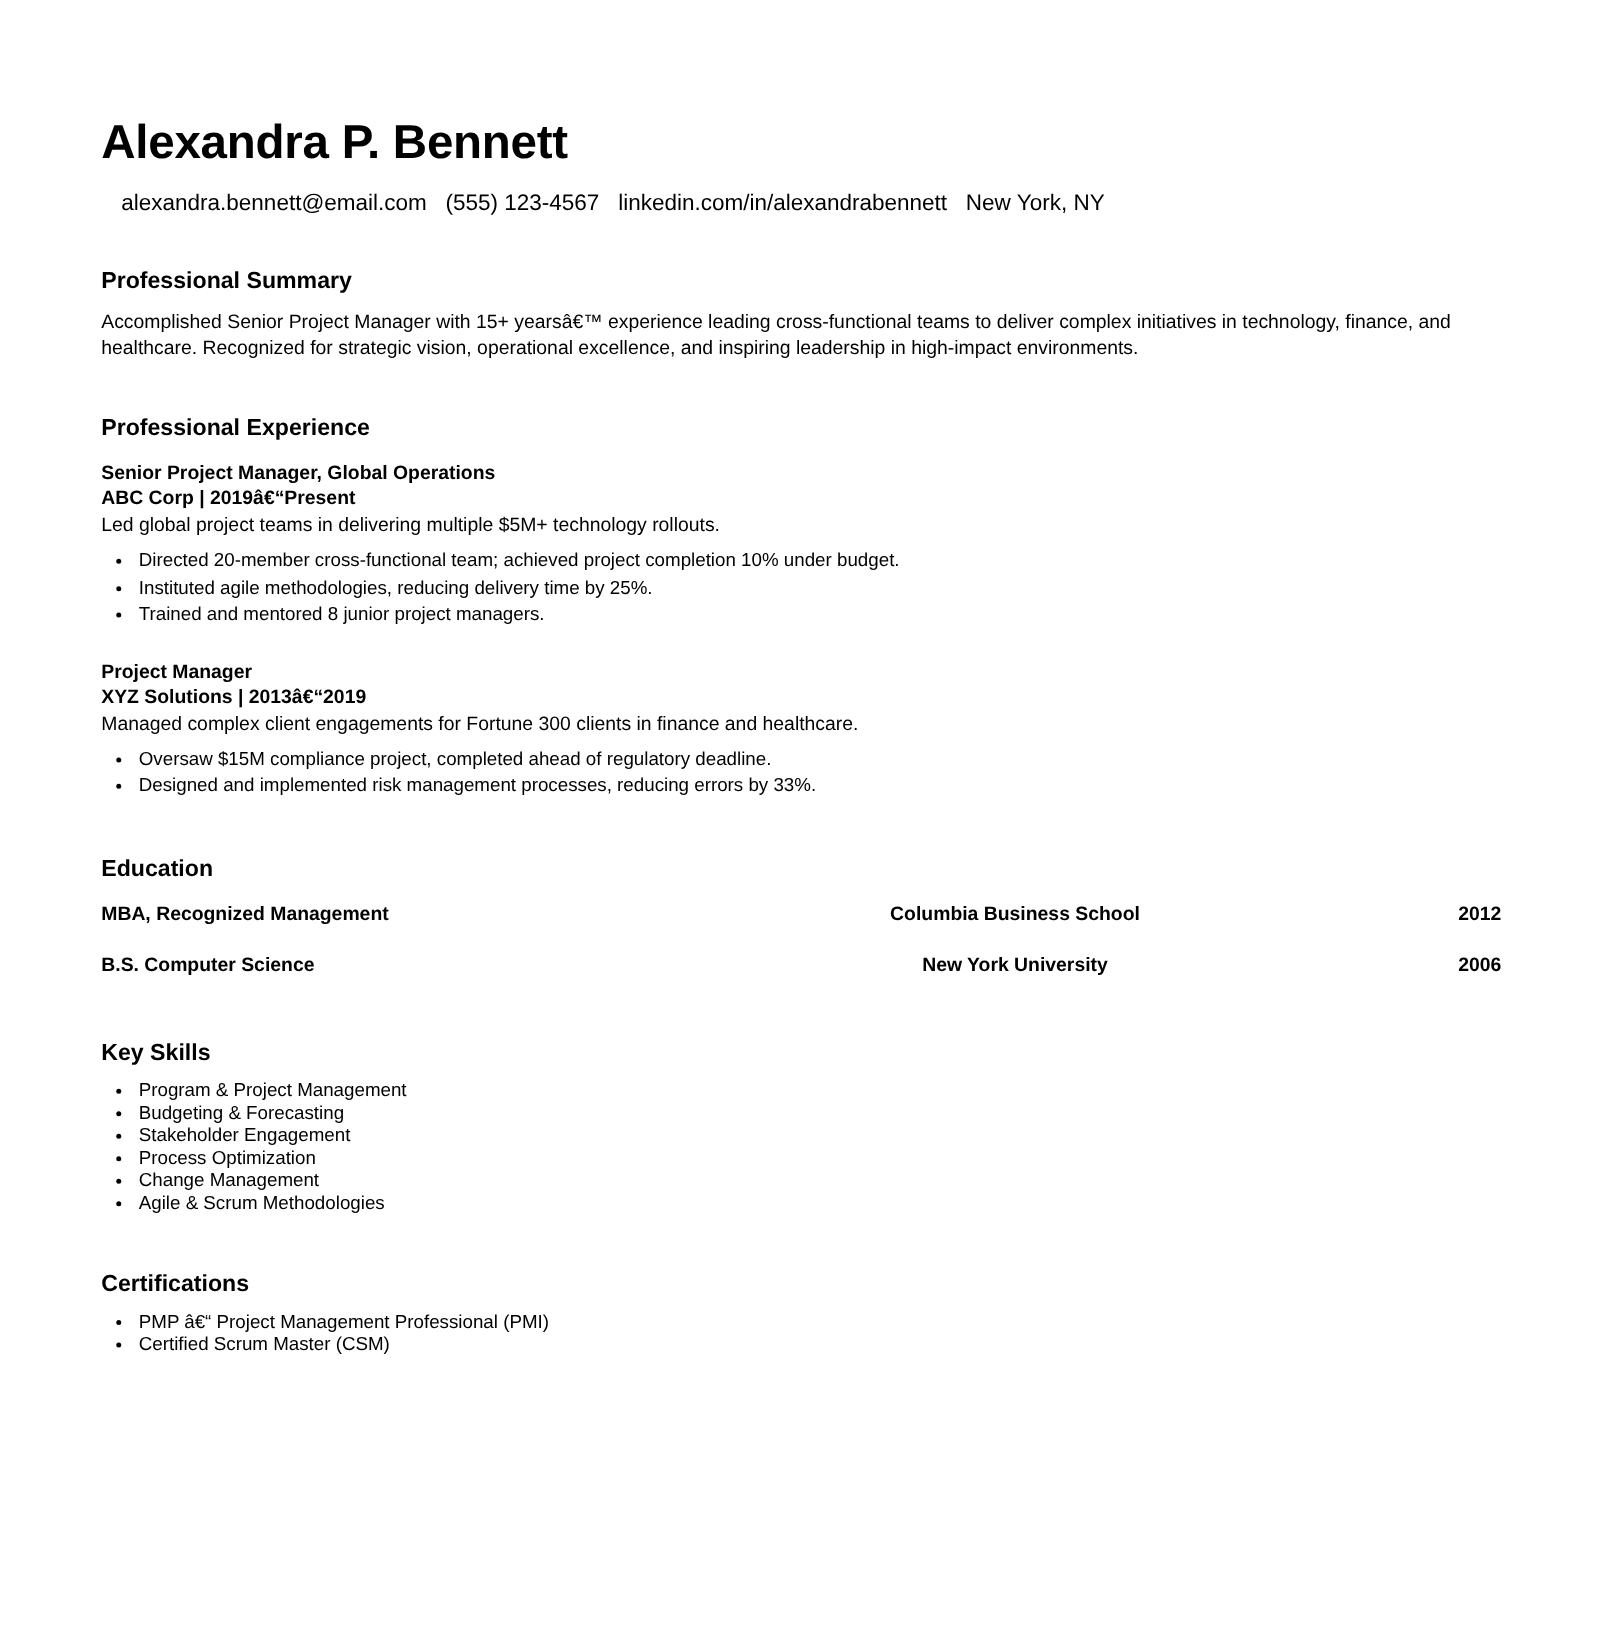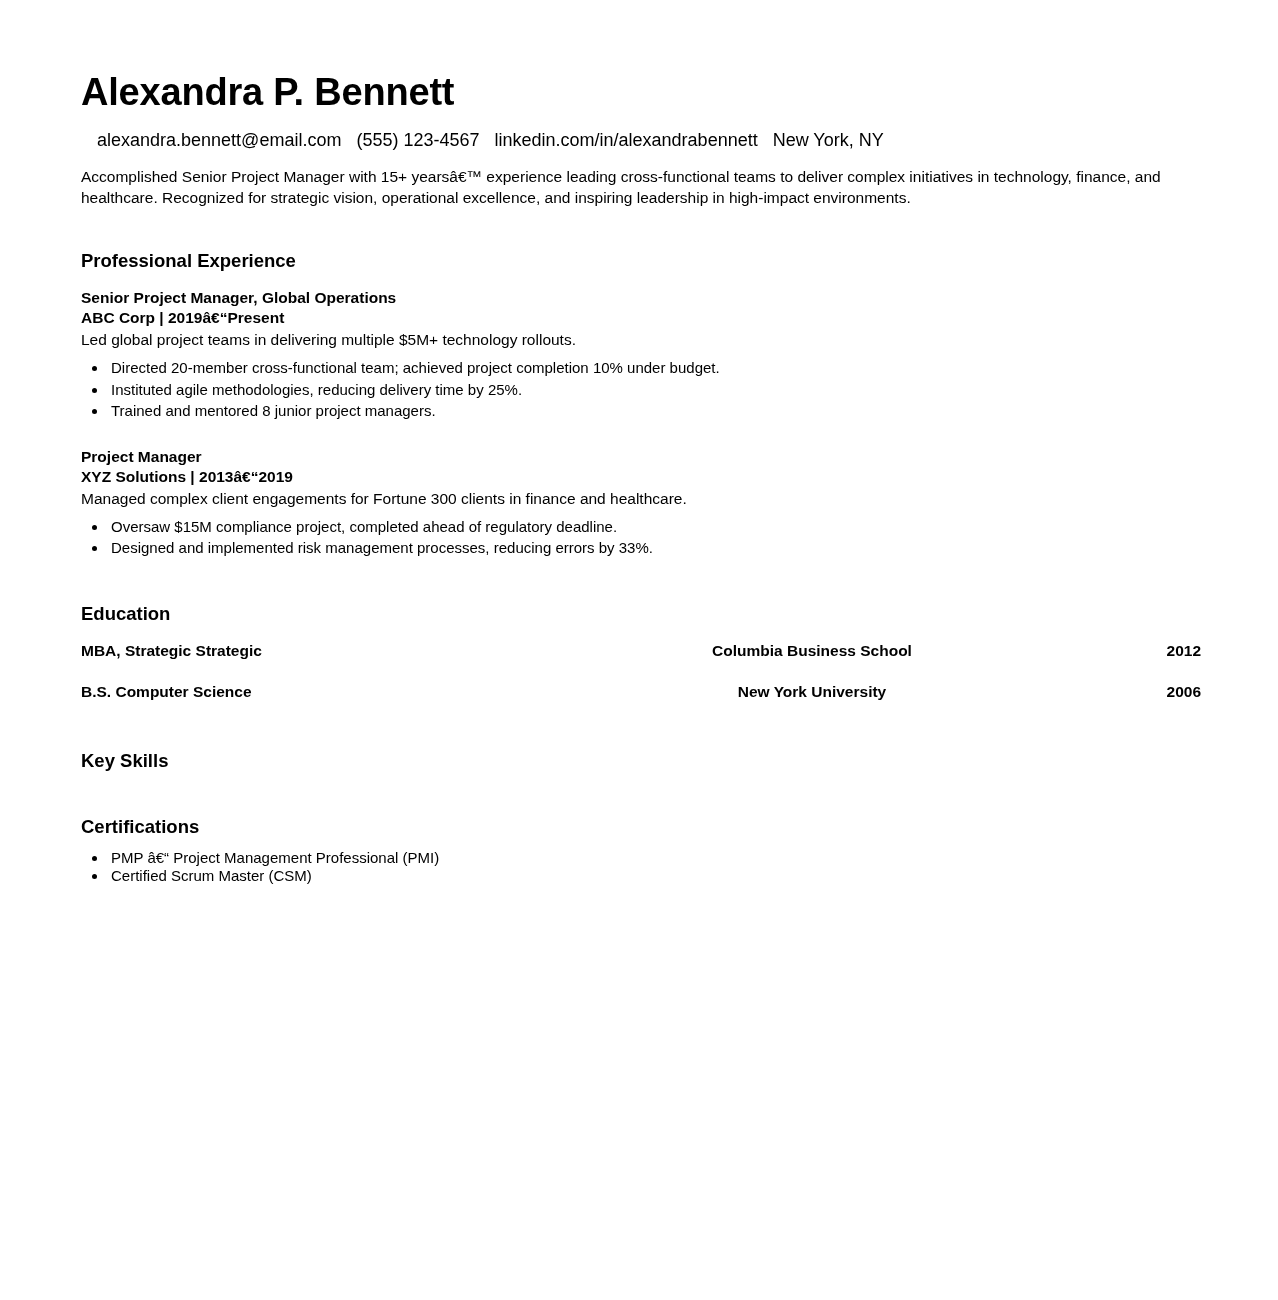--- a/index.html
+++ b/index.html
@@ -18,21 +18,21 @@
     position: relative;
     width: 1278px;
     height: 1300px;
     background: #ffffff;
     box-sizing: border-box;
     overflow: hidden;
   }
   .content {
     position: absolute;
     left: 81px;
-    top: 70px;
+    top: 92px;
     width: 1120px;
   }
 
   
   .name {
     font-size: 38px;
     font-weight: bold;
     line-height: 44px;
     letter-spacing: -0.2px;
     margin: 0 0 6px 0;
@@ -126,20 +126,21 @@
 </style>
 </head>
 <body>
 
 <div class="page">
   <div class="content">
 
     <h1 class="name">Alexandra P. Bennett</h1>
     <div class="contact">alexandra.bennett@email.com   (555) 123-4567   linkedin.com/in/alexandrabennett   New York, NY</div>
 
+    <h2 class="section-head sec-summary">Professional Summary</h2>
     <p class="summary-body">Accomplished Senior Project Manager with 15+ yearsâ€™ experience leading cross-functional teams to deliver complex initiatives in technology, finance, and healthcare. Recognized for strategic vision, operational excellence, and inspiring leadership in high-impact environments.</p>
 
     <h2 class="section-head sec-exp">Professional Experience</h2>
 
     <div class="job">
       <div class="job-row">
         <span class="job-title">Senior Project Manager, Global Operations</span>
         <span class="job-meta">ABC Corp | 2019â€“Present</span>
       </div>
       <div class="job-desc">Led global project teams in delivering multiple $5M+ technology rollouts.</div>
@@ -158,32 +159,40 @@
       <div class="job-desc">Managed complex client engagements for Fortune 300 clients in finance and healthcare.</div>
       <ul class="bullets">
         <li>Oversaw $15M compliance project, completed ahead of regulatory deadline.</li>
         <li>Designed and implemented risk management processes, reducing errors by 33%.</li>
       </ul>
     </div>
 
     <h2 class="section-head sec-edu">Education</h2>
 
     <div class="edu-row edu-first">
-      <span class="edu-degree">MBA, Strategic Strategic</span>
+      <span class="edu-degree">MBA, Recognized Management</span>
       <span class="edu-school">Columbia Business School</span>
       <span class="edu-year">2012</span>
     </div>
 
     <div class="edu-row">
       <span class="edu-degree">B.S. Computer Science</span>
       <span class="edu-school">New York University</span>
       <span class="edu-year">2006</span>
     </div>
 
     <h2 class="section-head sec-skills">Key Skills</h2>
+    <ul class="plain-list">
+      <li>Program &amp; Project Management</li>
+      <li>Budgeting &amp; Forecasting</li>
+      <li>Stakeholder Engagement</li>
+      <li>Process Optimization</li>
+      <li>Change Management</li>
+      <li>Agile &amp; Scrum Methodologies</li>
+    </ul>
 
     <h2 class="section-head sec-certs">Certifications</h2>
     <ul class="plain-list">
       <li>PMP â€“ Project Management Professional (PMI)</li>
       <li>Certified Scrum Master (CSM)</li>
     </ul>
 
   </div>
 </div>
 

